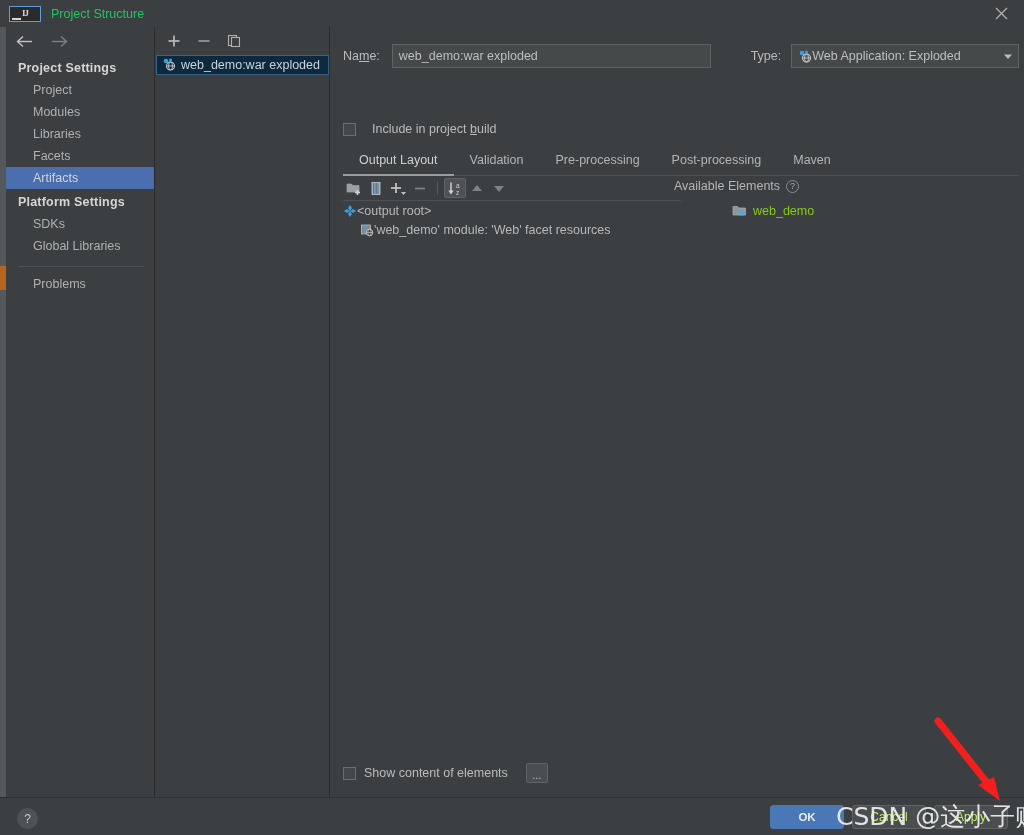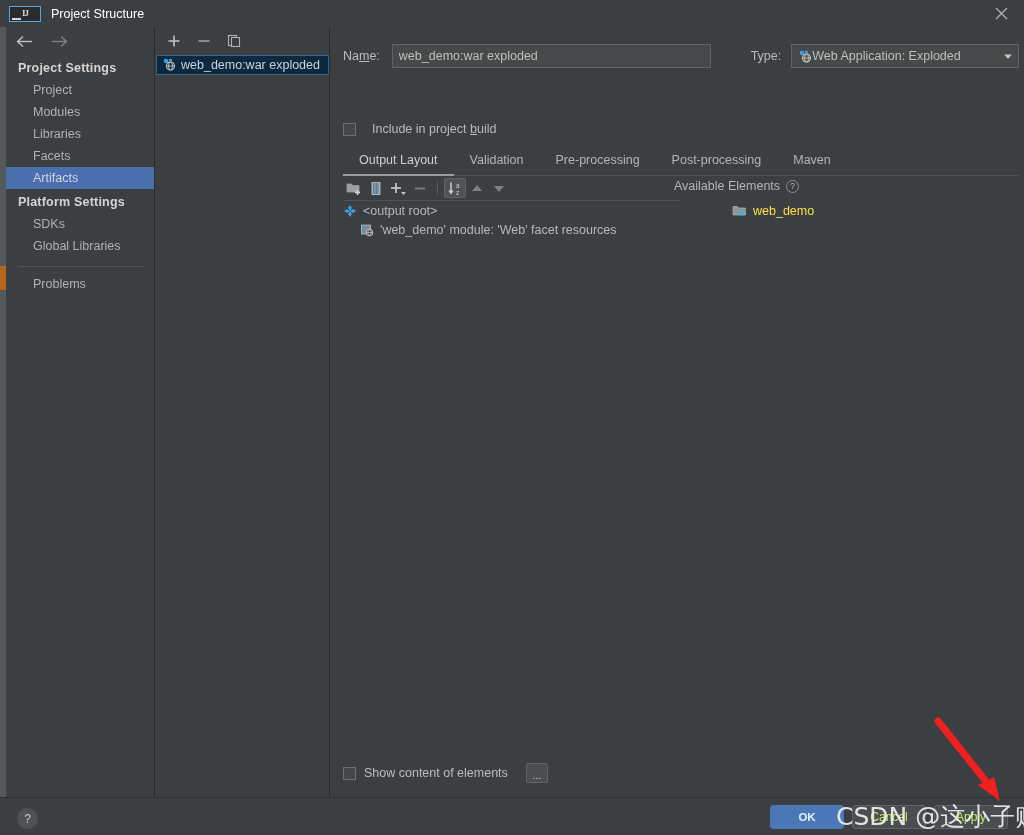--- a/index.html
+++ b/index.html
@@ -47,21 +47,21 @@
   }
   .ij-logo span {
     font-size: 9px; color: #d6d6d6; font-family: "Liberation Serif", serif;
     font-weight: bold; line-height: 1; letter-spacing: -1px;
   }
   .ij-logo::after {
     content: ""; position: absolute; left: 2px; bottom: 1px;
     width: 9px; height: 2px; background: #d6d6d6;
   }
   .title-text {
-    margin-left: 10px; font-size: 12.5px; color: #ffffff; text-align: center;
+    margin-left: 10px; font-size: 12.5px; color: #22c55e; text-align: center;
   }
   .close-btn {
     position: absolute; right: 0; top: 0; width: 46px; height: 27px;
     display: flex; align-items: center; justify-content: center;
     cursor: default;
   }
   .close-btn svg { display: block; }
 
   
   .sidebar {
@@ -201,32 +201,32 @@
     cursor: default; line-height: 1;
   }
 
   .tree-area {
     position: absolute; left: 9px; top: 174px; width: 338px; height: 560px;
   }
   .tree-area::before {
     content: ""; position: absolute; left: 0; top: -1px; width: 338px; height: 1px; background: #4e5254;
   }
   .tree-node {
-    display: flex; align-items: center; gap: 6px;
+    display: flex; align-items: center; 
     font-size: 12.5px; color: #b8b8b8;
     height: 19px; cursor: default;
   }
   .tree-node.child { padding-left: 17px; }
 
   .avail-area {
     position: absolute; left: 350px; top: 174px; width: 335px; height: 560px;
   }
   .avail-item {
     display: flex; align-items: center; gap: 6px;
-    font-size: 12.5px; color: #fde047; height: 19px;
+    font-size: 12.5px; color: #84cc16; height: 19px;
     padding-left: 48px; cursor: default;
   }
 
   .row-showcontent {
     position: absolute; left: 9px; top: 736px;
     display: flex; align-items: center; gap: 8px;
   }
   .dots-btn {
     margin-left: 10px; width: 22px; height: 20px;
     background: #4a4e50; border: 1px solid #5f6466; border-radius: 2px;

